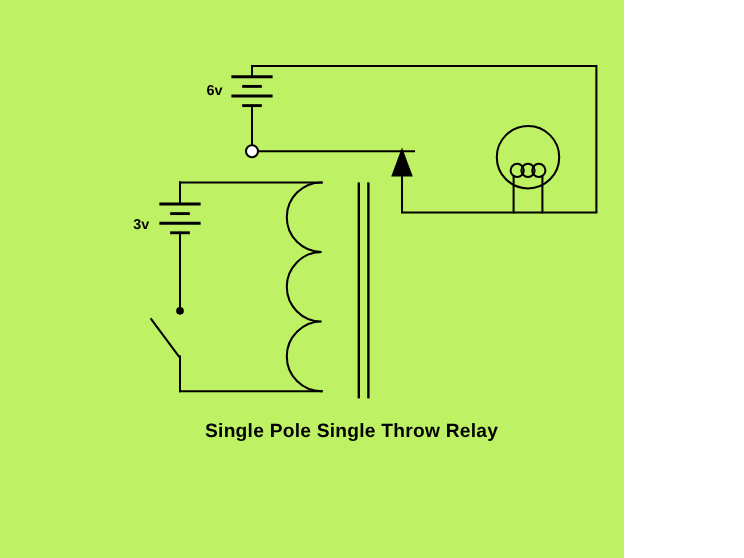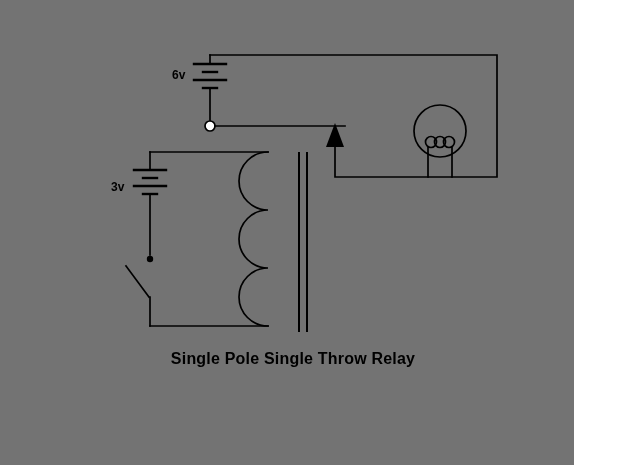--- a/index.html
+++ b/index.html
@@ -2,23 +2,23 @@
 <html><head>
 <meta charset="utf-8">
 <style>
   html, body {
     margin: 0;
     padding: 0;
     background: #ffffff;
   }
   .stage {
     position: relative;
-    width: 574px;
+    width: 520px;
     height: 465px;
-    background: #737373;
+    background: #bef264;
     overflow: hidden;
   }
   svg { display: block; }
   .lbl {
     font-family: "Liberation Sans", sans-serif;
     font-weight: bold;
     fill: #000000;
   }
   .lbl-small { font-size: 12px; }
   .lbl-title { font-size: 16px; letter-spacing: 0.2px; }

